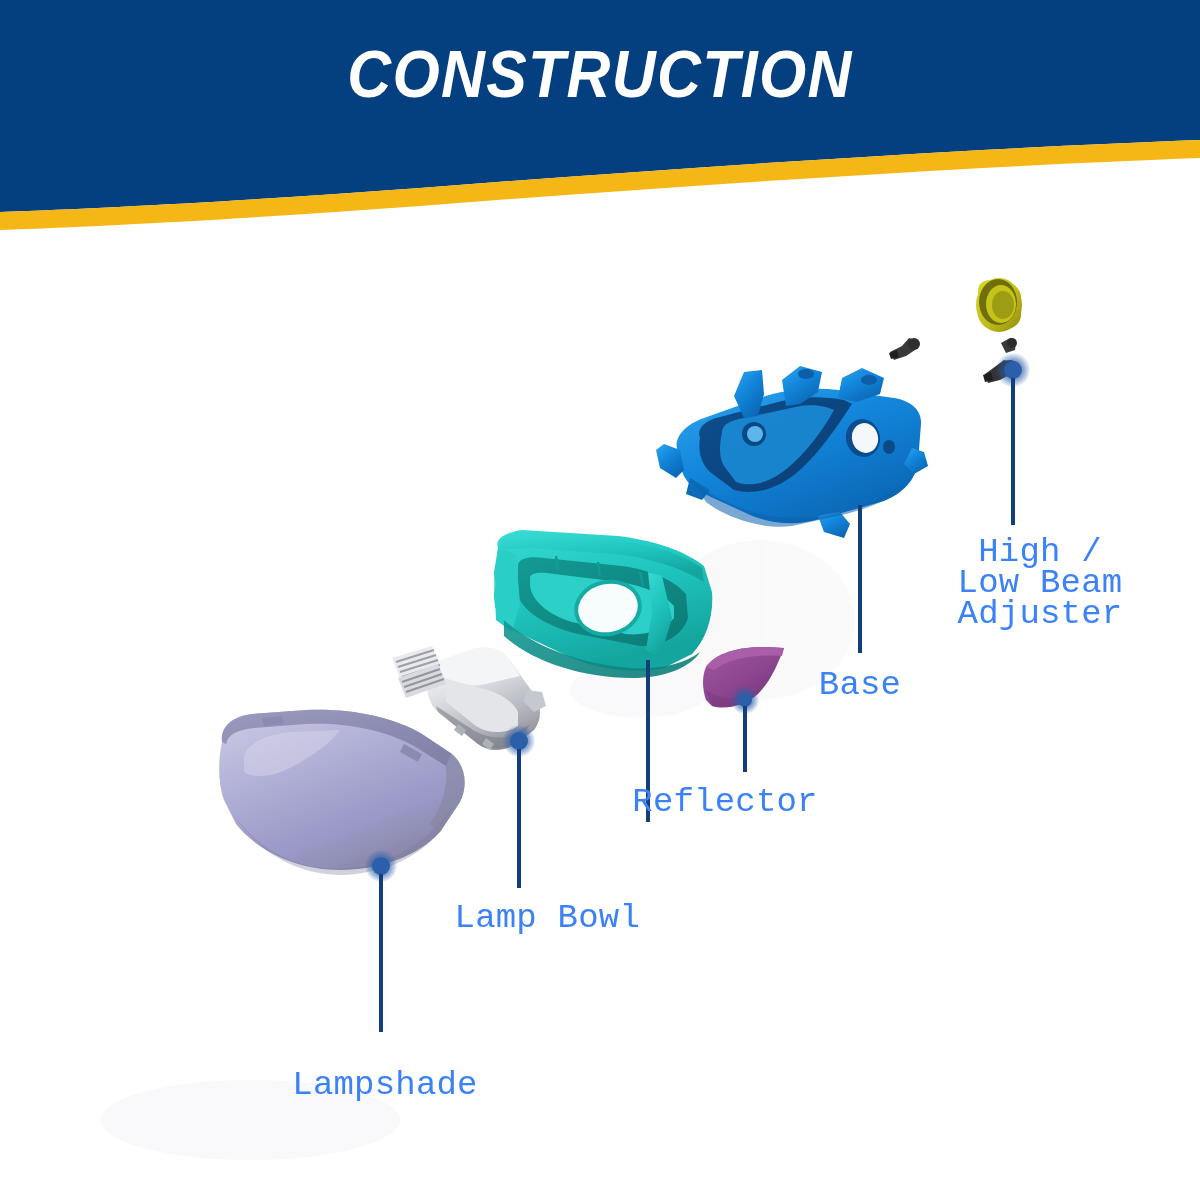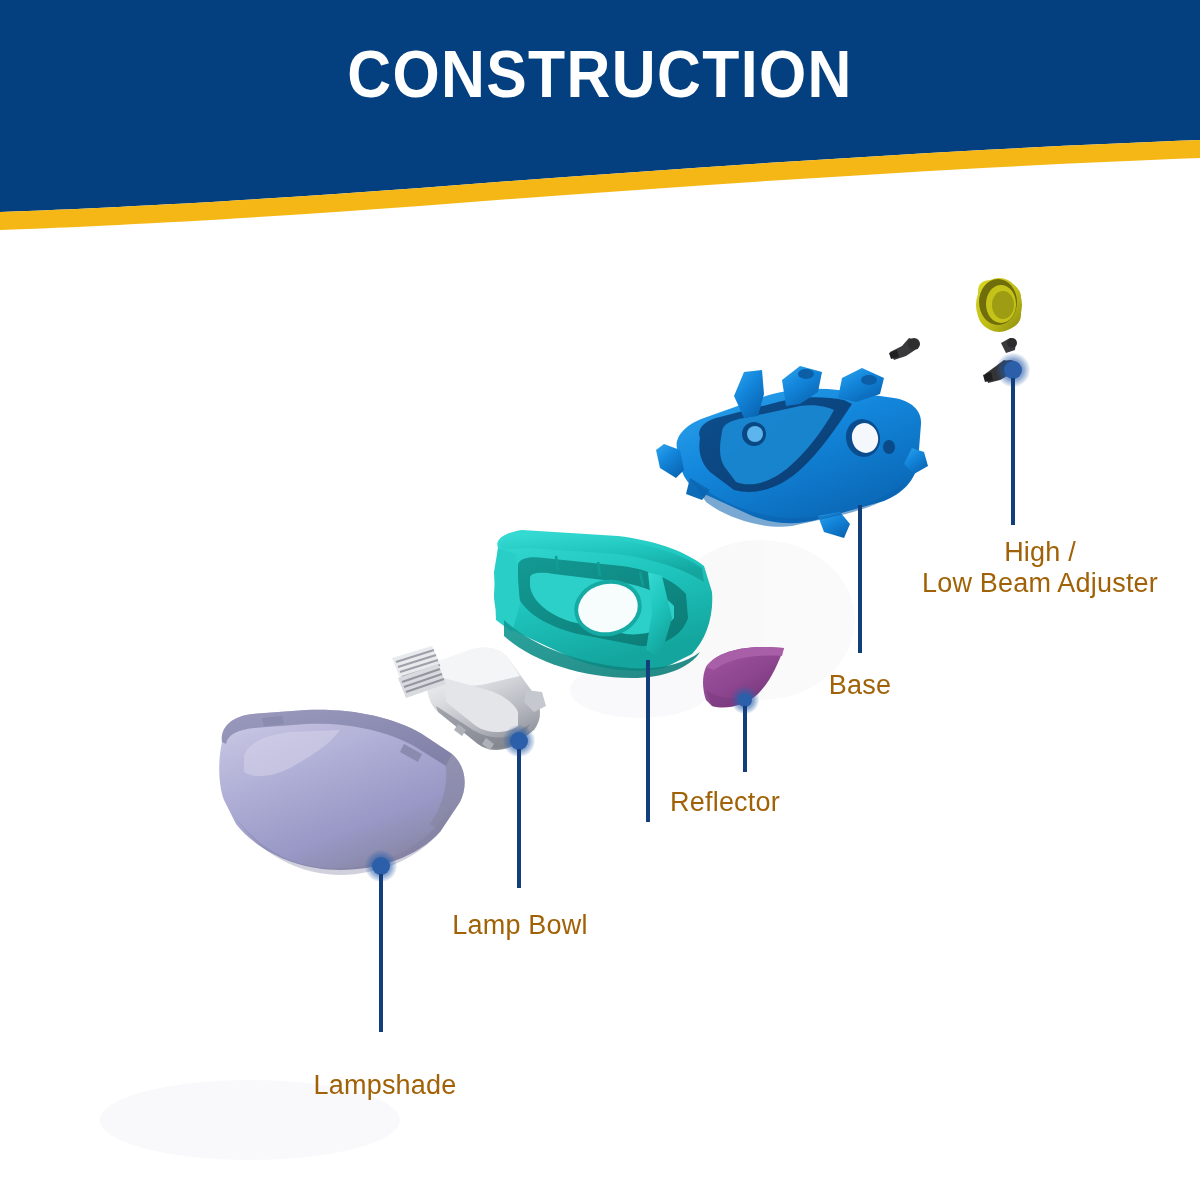--- a/index.html
+++ b/index.html
@@ -16,20 +16,21 @@
     overflow: hidden;
     font-family: "Liberation Sans", sans-serif;
   }
 
   
   #header-band {
     position: absolute;
     left: 0; top: 0;
     width: 1200px;
     height: 240px;
+    font-style: italic;
   }
   #header-svg {
     position: absolute;
     left: 0; top: 0;
     width: 1200px;
     height: 240px;
     display: block;
   }
   #page-title {
     position: absolute;
@@ -58,33 +59,33 @@
     position: absolute;
     left: 0; top: 0;
     width: 1200px;
     height: 1200px;
     display: block;
   }
 
   
   .part-label {
     position: absolute;
-    color: #a16207;
-    font-family: Liberation Sans, sans-serif;
-    font-size: 27px;
+    color: #3b82f6;
+    font-family: Liberation Mono, monospace;
+    font-size: 34px;
     line-height: 31px;
     white-space: pre-line;
     letter-spacing: 0.2px;
   }
 
   #label-high-low { left: 880px; top: 537px; width: 320px; text-align: center; }
   #label-base     { left: 790px; top: 670px; width: 140px; text-align: center; }
   #label-reflector{ left: 625px; top: 787px; width: 200px; text-align: center; }
   #label-frame    { left: 530px; top: 836px; width: 230px; text-align: center; }
-  #label-lampbowl { left: 400px; top: 903px; width: 240px; text-align: center; margin-top: 7px; }
+  #label-lampbowl { left: 400px; top: 903px; width: 240px; text-align: right; }
   #label-lampshade{ left: 235px; top: 1048px; width: 300px; text-align: center; margin-top: 22px; }
 </style>
 </head>
 <body>
 
 <div id="page">
 
   <div id="header-band">
     <svg id="header-svg" viewBox="0 0 1200 240" preserveAspectRatio="none">
 

